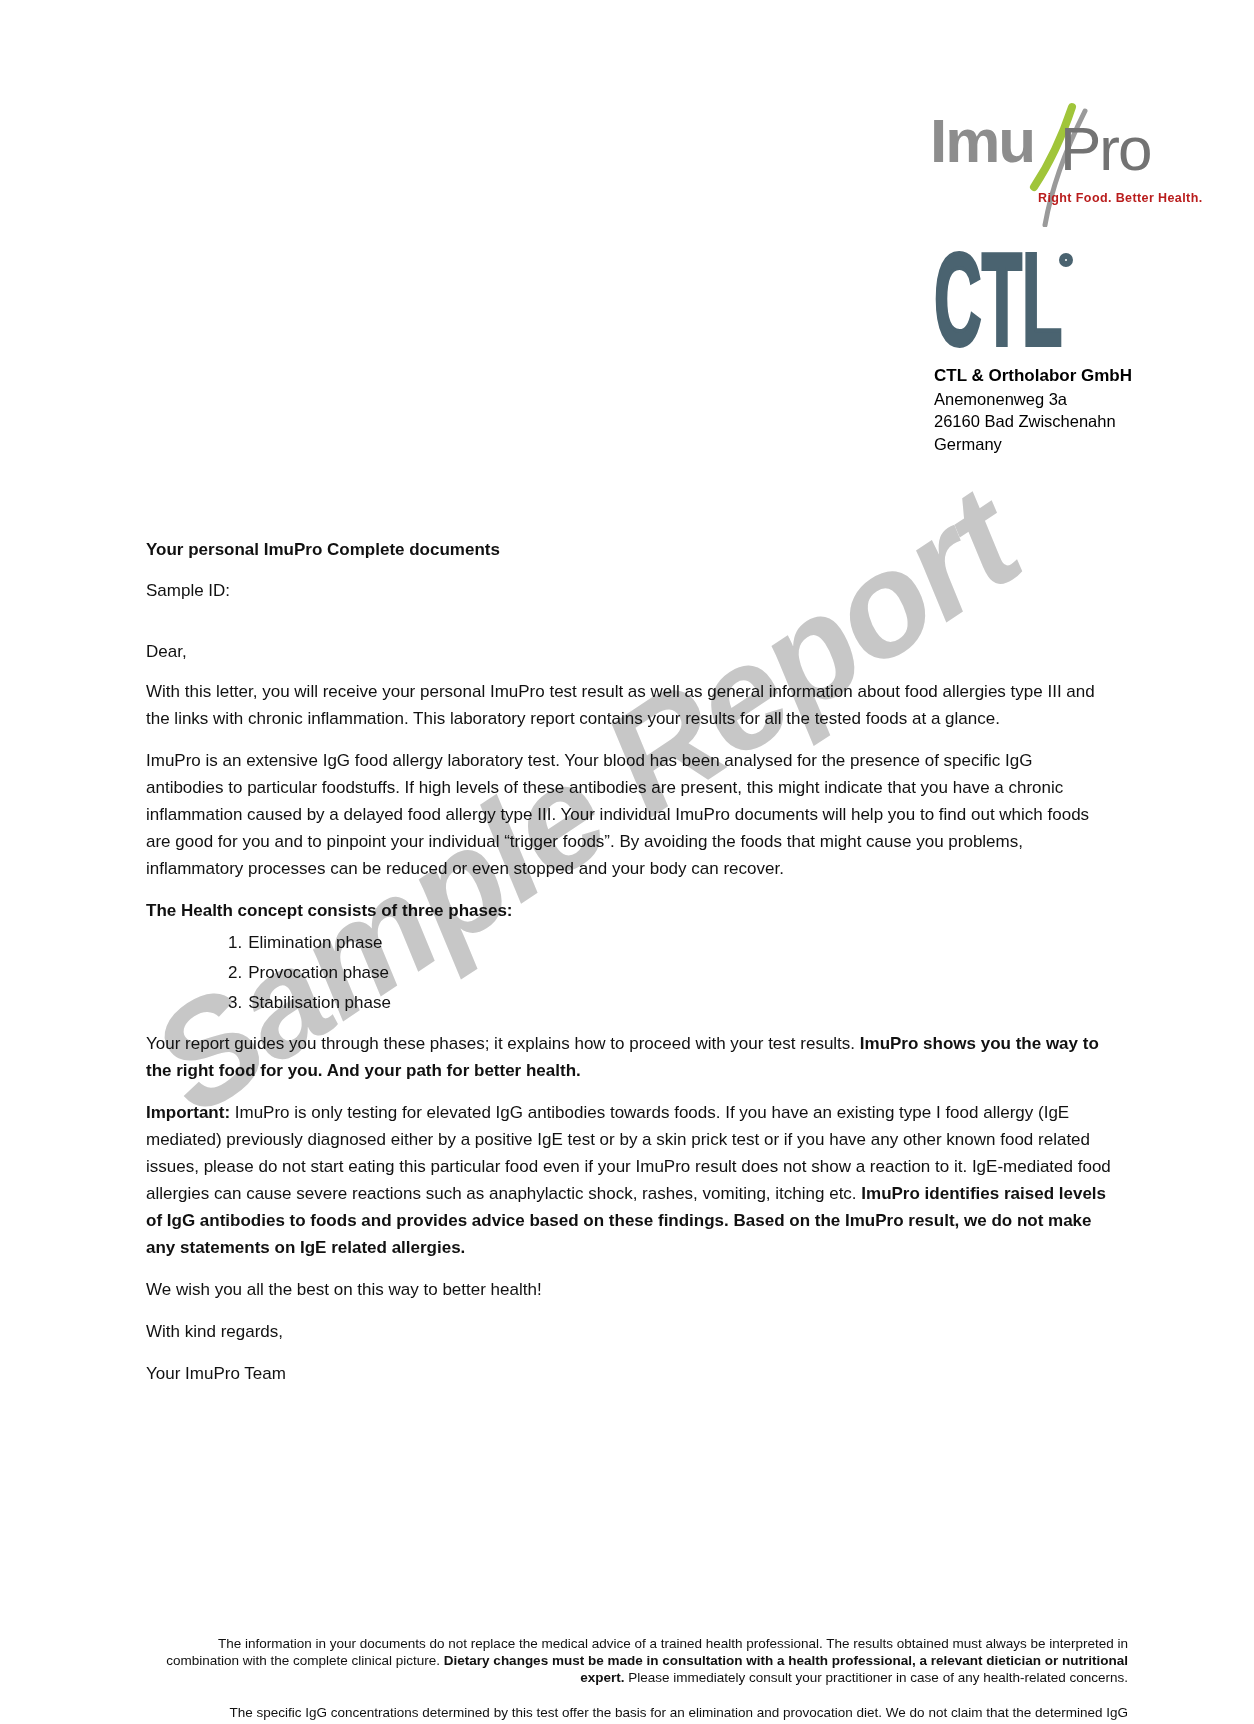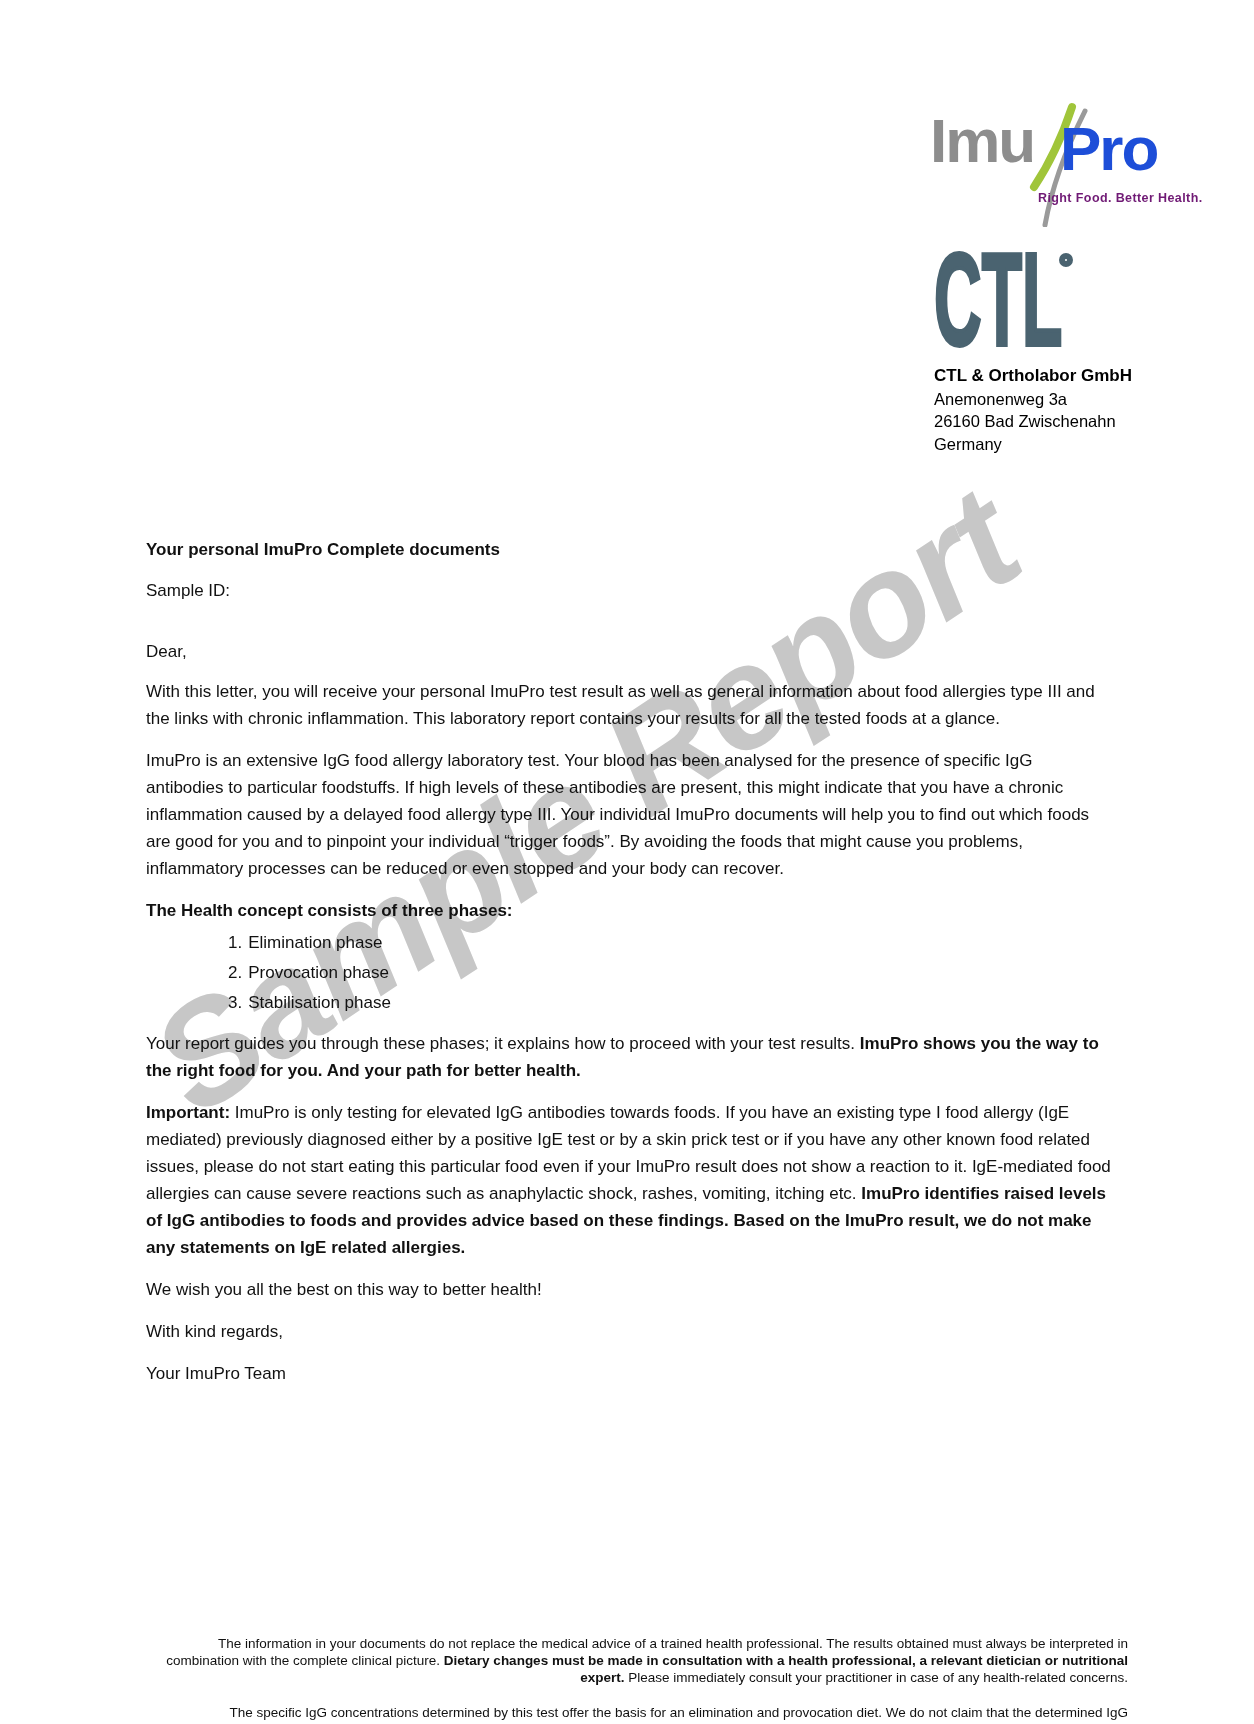--- a/index.html
+++ b/index.html
@@ -22,25 +22,25 @@
   
   .brand { position:absolute; left:930px; top:103px; width:270px; z-index:1; }
   .imupro { position:relative; height:92px; }
   .imupro .imu {
     position:absolute; left:0; top:0;
     font-size:62px; font-weight:bold; letter-spacing:-2px; color:#8d8d8d; line-height:76px;
   }
   .imupro .swoosh { position:absolute; left:98px; top:-2px; }
   .imupro .pro {
     position:absolute; left:130px; top:8px;
-    font-size:62px; font-weight:bold; letter-spacing:-2px; color:#1d4ed8; line-height:76px;
+    font-size:62px; font-weight:normal; letter-spacing:-2px; color:#737373; line-height:76px;
   }
   .tagline {
     position:absolute; top:88px; left:108px;
-    font-size:12.5px; font-weight:bold; letter-spacing:0.4px; color:#701a75; white-space:nowrap;
+    font-size:12.5px; font-weight:bold; letter-spacing:0.4px; color:#b91c1c; white-space:nowrap;
   }
   .ctl { position:absolute; top:148px; left:4px; height:100px; }
   .ctl .ctl-text {
     display:inline-block; transform:scaleX(0.5); transform-origin:left top;
     font-size:132px; line-height:97px; font-weight:bold; letter-spacing:0px;
     color:#4a6370; -webkit-text-stroke:4px #4a6370;
   }
   .ctl .deg {
     position:absolute; left:125px; top:2px; width:14px; height:14px;
     border:6px solid #4a6370; border-radius:50%;

